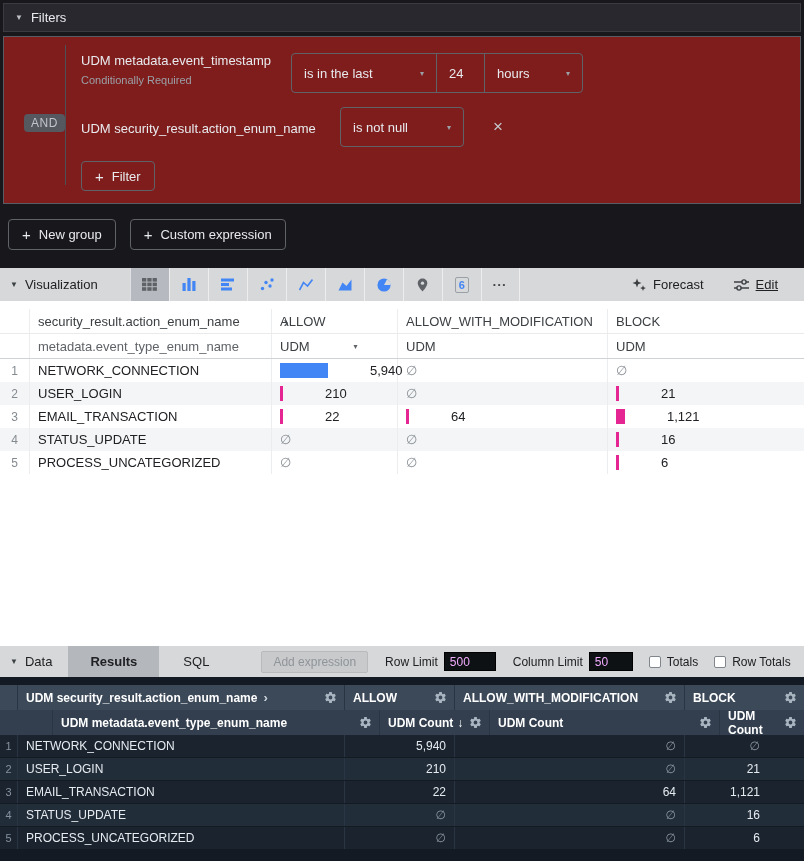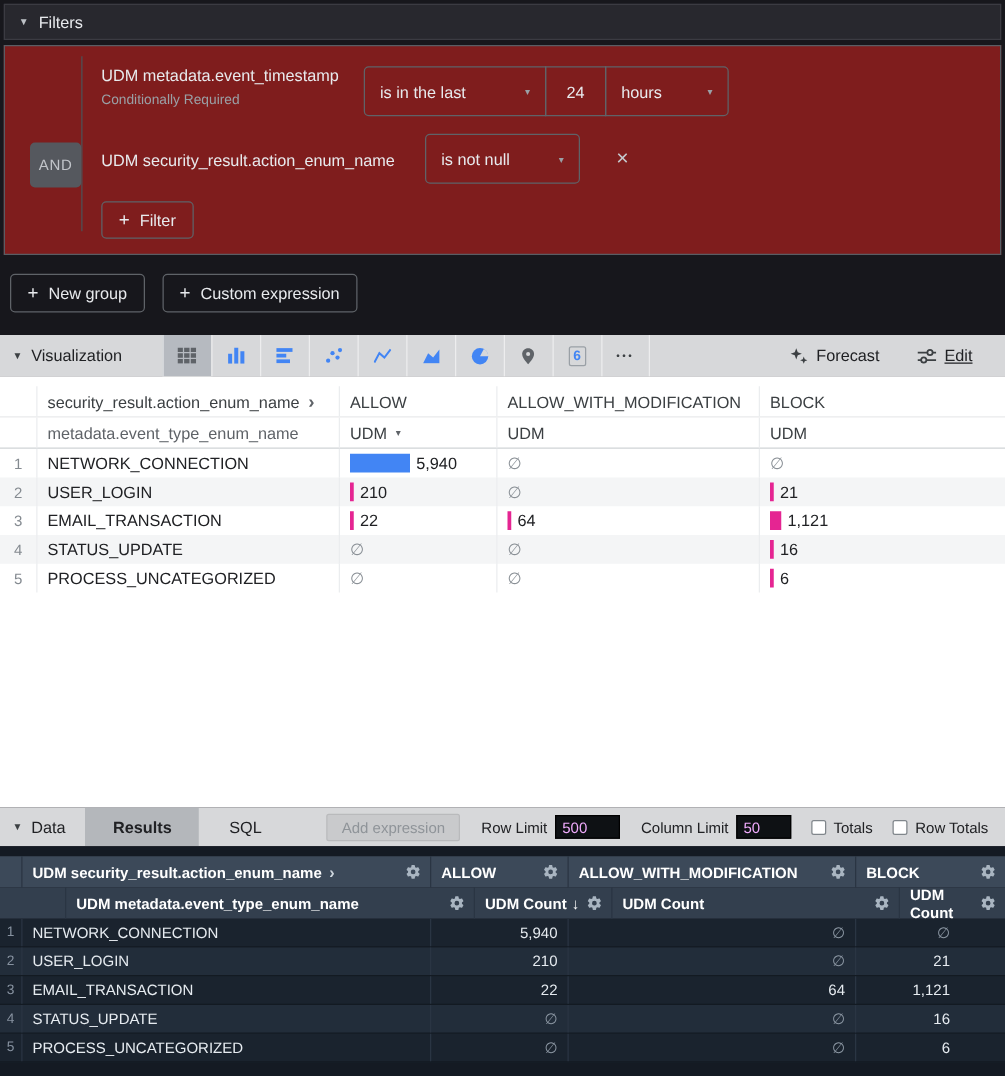--- a/index.html
+++ b/index.html
@@ -15,23 +15,23 @@
   
   .filters-panel { margin:4px 3px 0 3px; height:168px; background:#7f1d1d; border:1px solid #5a5d63; position:relative; flex:none; }
   .rail { position:absolute; left:61px; top:8px; width:1px; height:140px; background:#4d5156; }
   .f1-label { position:absolute; left:77px; top:16px; }
   .fname { font-size:13px; color:#e8eaed; }
   .fnote { font-size:11px; color:#9aa0a6; margin-top:6px; }
   .controls1 { position:absolute; left:287px; top:16px; display:flex; height:40px; }
   .ctrl { border:1px solid #5f6368; background:transparent; color:#e8eaed; font-size:13px; display:flex; align-items:center; padding:0 12px; height:40px; }
   .dcaret { font-size:8px; color:#9aa0a6; margin-left:10px; }
   .seg-first { width:146px; border-radius:4px 0 0 4px; justify-content:space-between; }
-  .seg-mid { width:49px; margin-left:-1px; justify-content:center; }
+  .seg-mid { width:49px; margin-left:-1px; justify-content:flex-start; }
   .seg-last { width:99px; margin-left:-1px; border-radius:0 4px 4px 0; justify-content:space-between; }
-  .and-chip { position:absolute; left:20px; top:77px; width:41px; height:36px; background:#55585e; color:#c2c5ca; font-size:12px; border-radius:4px; display:flex; align-items:center; justify-content:center; letter-spacing:.5px; }
+  .and-chip { position:absolute; left:20px; top:77px; width:41px; height:18px; background:#55585e; color:#c2c5ca; font-size:12px; border-radius:4px; display:flex; align-items:center; justify-content:center; letter-spacing:.5px; }
   .f2-label { position:absolute; left:77px; top:84px; font-size:13px; color:#e8eaed; }
   .ctrl-notnull { position:absolute; left:336px; top:70px; width:124px; border-radius:4px; justify-content:space-between; }
   .close-x { position:absolute; left:482px; top:78px; width:24px; height:24px; display:flex; align-items:center; justify-content:center; color:#c5c9cd; font-size:17px; cursor:default; }
   .add-filter, .ghost-btn { height:30px; padding:0 13px; background:transparent; border:1px solid #5f6368; border-radius:4px; color:#e8eaed; font-size:13px; display:flex; align-items:center; gap:8px; font-family:inherit; }
   .add-filter { position:absolute; left:77px; top:124px; }
   .plus { font-size:15px; color:#e8eaed; line-height:1; }
 
   
   .actions-row { margin:15px 0 0 8px; height:31px; display:flex; gap:14px; flex:none; }
   .ghost-btn { height:31px; }
@@ -46,21 +46,21 @@
   .vicon { display:flex; align-items:center; justify-content:center; }
   .sv-box { border:1px solid #9aa0a6; border-radius:2px; color:#4285f4; font-weight:700; font-size:11px; height:16px; line-height:15px; padding:0 3px; }
   .more-dots { font-size:8px; letter-spacing:2px; color:#3c4043; }
   .viz-right { margin-left:auto; display:flex; align-items:center; font-size:13px;text-align:center; }
   .viz-action { display:flex; align-items:center; gap:7px; }
   .viz-action.edit { margin-left:30px; margin-right:26px;text-decoration:underline; }
 
   
   .white-table { background:#ffffff; height:345px; padding-top:8px; flex:none; overflow:hidden; }
   .wt-row { display:flex; }
-  .wc { display:flex; align-items:center; padding-left:8px; }
+  .wc { display:flex; align-items:center; padding-left:8px;gap:37px; }
   .c0 { width:30px; justify-content:center; padding-left:0; }
   .c1 { width:242px; }
   .c2 { width:126px; }
   .c3 { width:210px; }
   .c4 { flex:1; }
   .c0,.c1,.c2,.c3 { border-right:1px solid #ebedef; }
   .wt-h1 { height:25px; font-size:13px; color:#3c4043; border-bottom:1px solid #e9eaec; }
   .wt-h2 { height:25px; font-size:13px; color:#3c4043; border-bottom:1px solid #d0d3d6; }
   .subdim { color:#5f6368; }
   .chev { color:#5f6368; font-size:15px; font-weight:700; margin-left:7px; line-height:1; }

